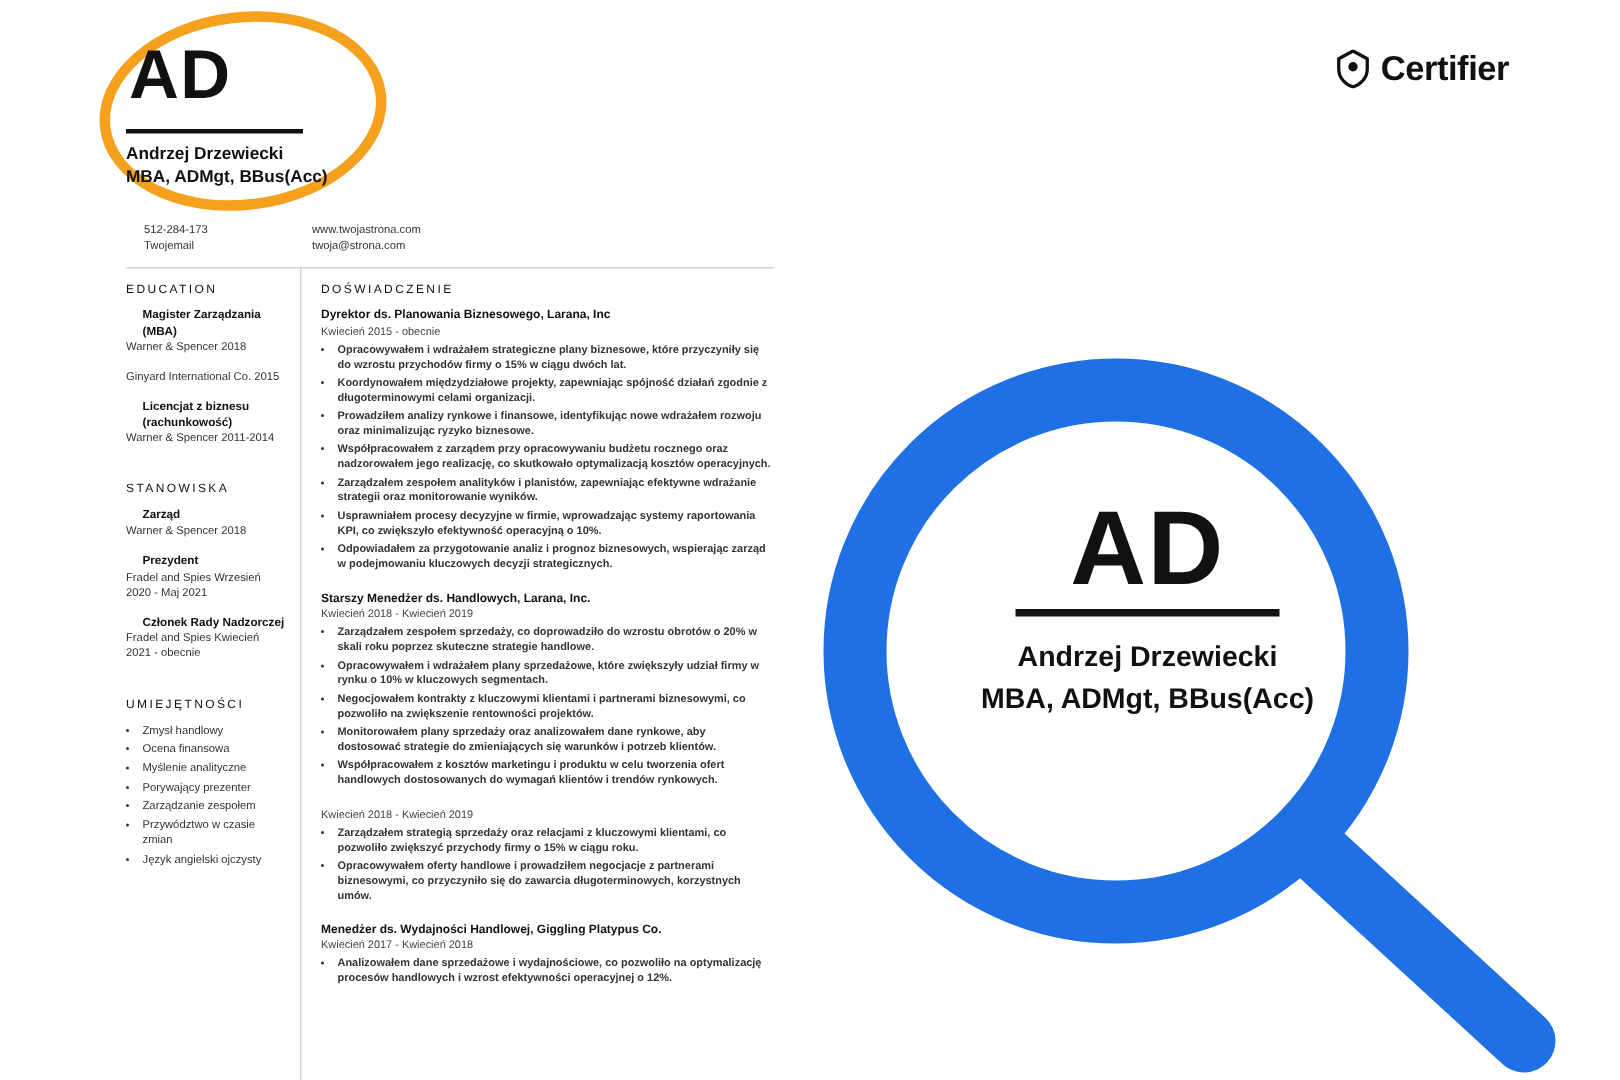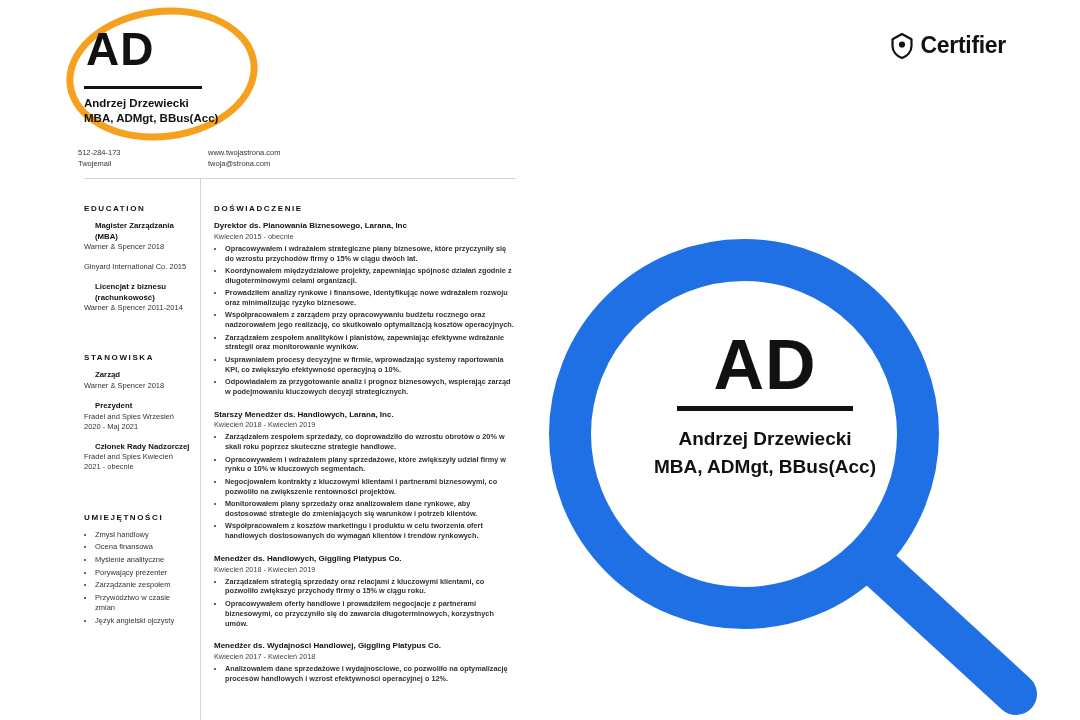--- a/index.html
+++ b/index.html
@@ -56,21 +56,21 @@
     left: 84px;
     top: 96px;
     font-size: 11.5px;
     font-weight: bold;
     color: #111111;
     line-height: 1.3;
     width: 220px;
   }
   .hdr-contact-left {
     position: absolute;
-    left: 78px;
+    left: 96px;
     top: 148px;
     font-size: 7.5px;
     color: #333333;
     line-height: 1.45;
   }
   .hdr-contact-right {
     position: absolute;
     left: 208px;
     top: 148px;
     font-size: 7.5px;
@@ -110,24 +110,24 @@
 
   
   #left-col {
     position: absolute;
     left: 84px;
     top: 188px;
     width: 106px;
   }
   .sec-title {
     font-size: 8px;
-    font-weight: bold;
+    font-weight: normal;
     letter-spacing: 1.6px;
     color: #111111;
-    margin: 16px 0 8px 0;
+    margin: 0 0 8px 0;
     text-transform: uppercase;
   }
   .edu-item, .job-item-left {
     margin-bottom: 10px;
   }
   .edu-deg {
     font-size: 7.8px;
     font-weight: bold;
     color: #111111;
     line-height: 1.35;
@@ -340,21 +340,20 @@
       <ul class="bullets">
         <li>Zarządzałem zespołem sprzedaży, co doprowadziło do wzrostu obrotów o 20% w skali roku poprzez skuteczne strategie handlowe.</li>
         <li>Opracowywałem i wdrażałem plany sprzedażowe, które zwiększyły udział firmy w rynku o 10% w kluczowych segmentach.</li>
         <li>Negocjowałem kontrakty z kluczowymi klientami i partnerami biznesowymi, co pozwoliło na zwiększenie rentowności projektów.</li>
         <li>Monitorowałem plany sprzedaży oraz analizowałem dane rynkowe, aby dostosować strategie do zmieniających się warunków i potrzeb klientów.</li>
         <li>Współpracowałem z kosztów marketingu i produktu w celu tworzenia ofert handlowych dostosowanych do wymagań klientów i trendów rynkowych.</li>
       </ul>
     </div>
 
     <div class="job">
-      <div class="job-title">Menedżer ds. Handlowych, Giggling Platypus Co.</div>
       <div class="job-dates">Kwiecień 2018 - Kwiecień 2019</div>
       <ul class="bullets">
         <li>Zarządzałem strategią sprzedaży oraz relacjami z kluczowymi klientami, co pozwoliło zwiększyć przychody firmy o 15% w ciągu roku.</li>
         <li>Opracowywałem oferty handlowe i prowadziłem negocjacje z partnerami biznesowymi, co przyczyniło się do zawarcia długoterminowych, korzystnych umów.</li>
       </ul>
     </div>
 
     <div class="job">
       <div class="job-title">Menedżer ds. Wydajności Handlowej, Giggling Platypus Co.</div>
       <div class="job-dates">Kwiecień 2017 - Kwiecień 2018</div>

